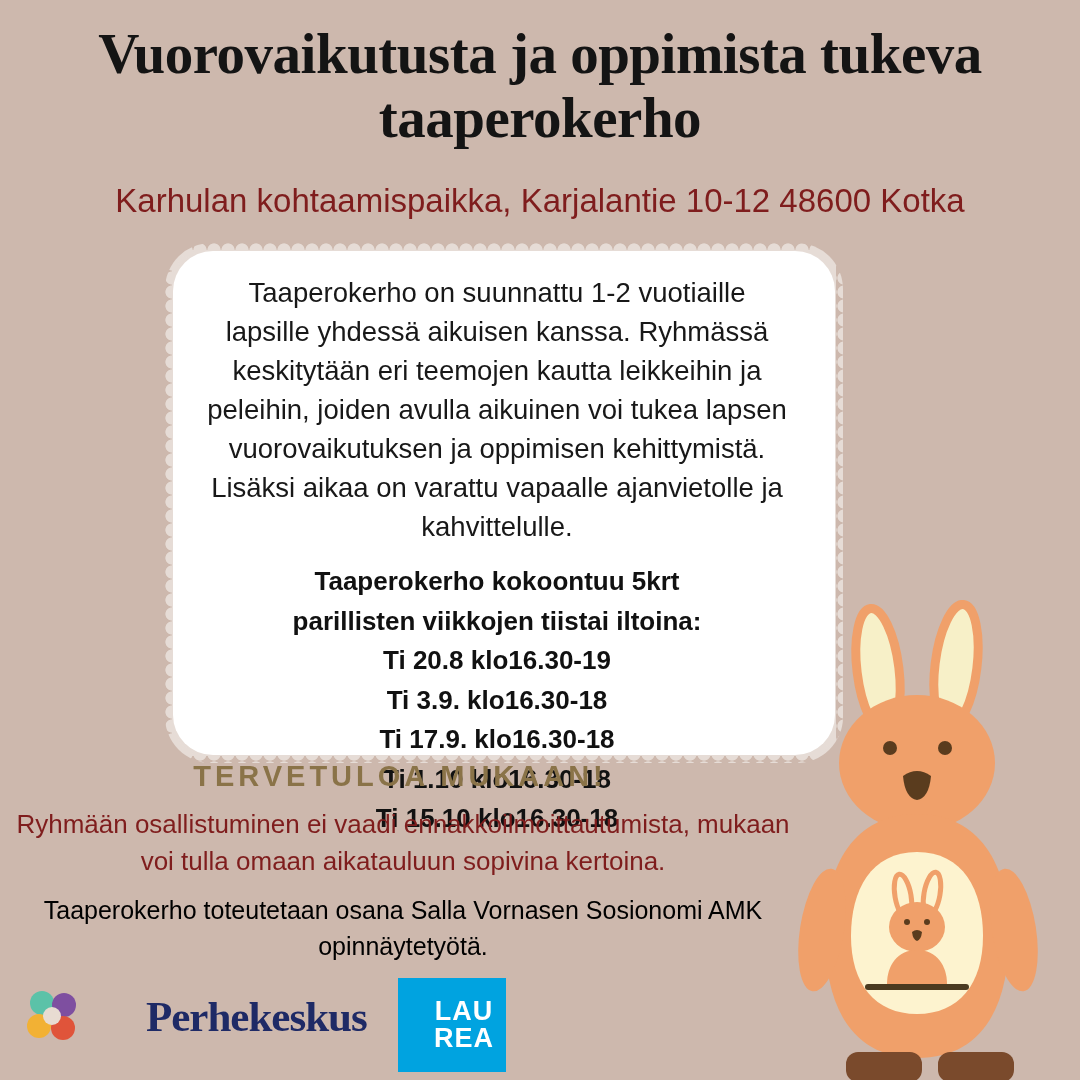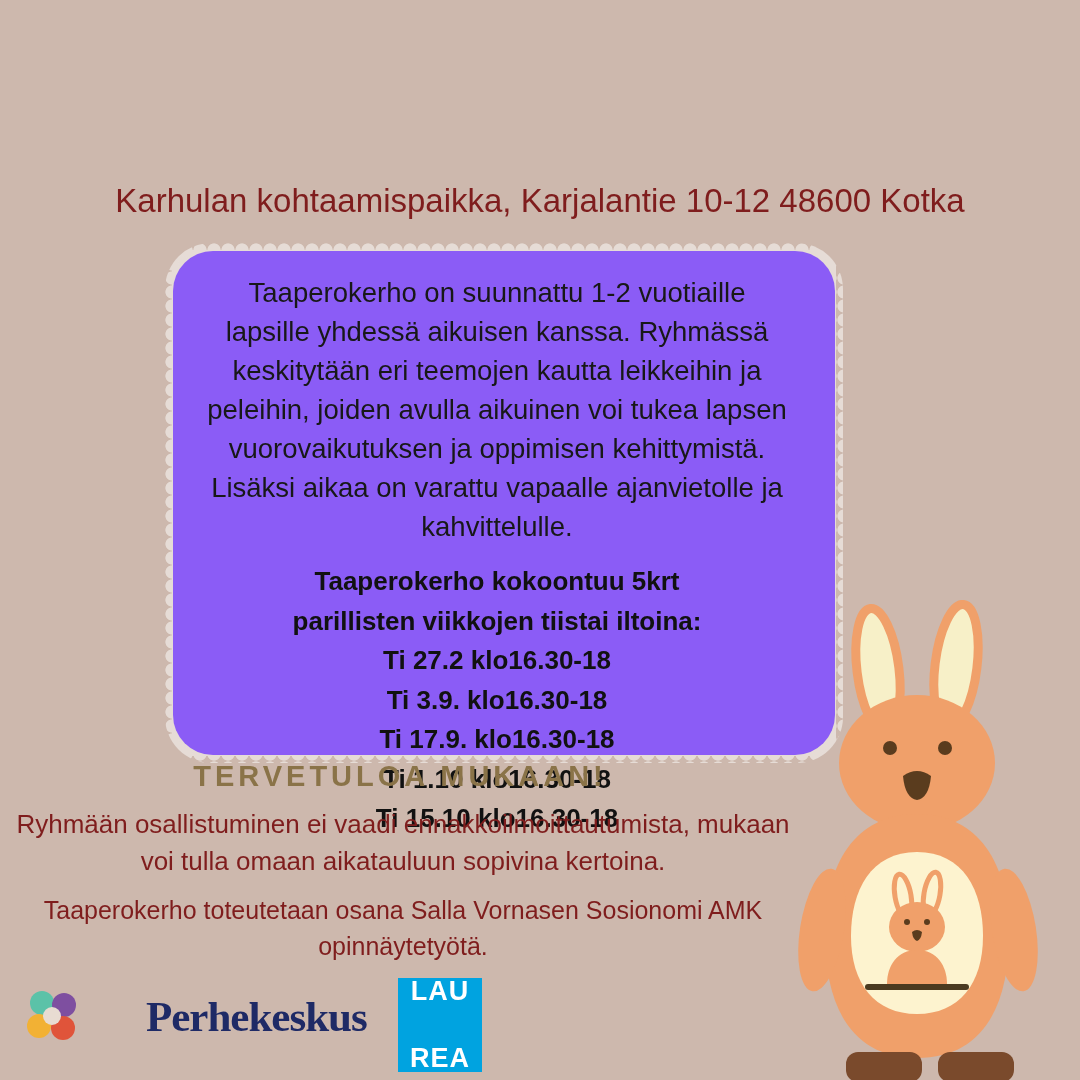--- a/index.html
+++ b/index.html
@@ -59,21 +59,21 @@
     inset: 0;
     border-radius: 46px;
     background:
       radial-gradient(circle at 7px 7px, #e6dcd6 6.2px, rgba(230,220,214,0) 7px) 0 0/14px 14px,
       linear-gradient(#e6dcd6, #e6dcd6) center/calc(100% - 14px) calc(100% - 14px) no-repeat;
   }
   .panel-inner {
     position: absolute;
     left: 8px; top: 8px; right: 8px; bottom: 8px;
     border-radius: 40px;
-    background: #8b5cf6;
+    background: #ffffff;
     padding: 22px 48px 18px 34px;
     box-sizing: border-box;
   }
   .panel-body {
     font-size: 27.5px;
     line-height: 1.42;
     color: #181818;
     text-align: center;
   }
   .panel-schedule {
@@ -108,21 +108,21 @@
     color: #7f1d1d;
   }
   .note2 {
     position: absolute;
     top: 893px;
     left: 0;
     width: 806px;
     text-align: center;
     font-size: 25px;
     line-height: 1.42;
-    color: #7f1d1d;
+    color: #000000;
   }
 
   
   .logo-perhekeskus {
     position: absolute;
     left: 22px;
     top: 985px;
     display: flex;
     align-items: center;
     gap: 14px;
@@ -139,22 +139,23 @@
   .logo-laurea {
     position: absolute;
     left: 398px;
     top: 978px;
     width: 84px;
     height: 94px;
     background: #00a3e0;
     display: flex;
     flex-direction: column;
     align-items: center;
-    justify-content: space-between;
+    justify-content: center;
     line-height: 1.0;
+    padding-left: 24px;
   }
   .logo-laurea span {
     color: #ffffff;
     font-weight: bold;
     font-size: 27px;
     letter-spacing: 1px;
   }
 
   
   .kangaroo {
@@ -163,31 +164,32 @@
     bottom: 0;
     width: 300px;
     height: 480px;
   }
 </style>
 </head>
 <body>
 
 <div class="poster">
 
+  <div class="title">Vuorovaikutusta ja oppimista tukeva taaperokerho</div>
 
   <div class="subtitle">Karhulan kohtaamispaikka, Karjalantie 10-12 48600 Kotka</div>
 
   <div class="panel-wrap">
     <div class="panel-scallop"></div>
     <div class="panel-inner">
       <div class="panel-body">Taaperokerho on suunnattu 1-2 vuotiaille lapsille yhdessä aikuisen kanssa. Ryhmässä keskitytään eri teemojen kautta leikkeihin ja peleihin, joiden avulla aikuinen voi tukea lapsen vuorovaikutuksen ja oppimisen kehittymistä. Lisäksi aikaa on varattu vapaalle ajanvietolle ja kahvittelulle.</div>
       <div class="panel-schedule">
         <div>Taaperokerho kokoontuu 5krt</div>
         <div>parillisten viikkojen tiistai iltoina:</div>
-        <div>Ti 27.2 klo16.30-18</div>
+        <div>Ti 20.8 klo16.30-19</div>
         <div>Ti  3.9. klo16.30-18</div>
         <div>Ti 17.9. klo16.30-18</div>
         <div>Ti 1.10 klo16.30-18</div>
         <div>Ti 15.10 klo16.30-18</div>
       </div>
     </div>
   </div>
 
   <div class="welcome">TERVETULOA MUKAAN!</div>
   <div class="note1">Ryhmään osallistuminen ei vaadi ennakkoilmoittautumista, mukaan voi tulla omaan aikatauluun sopivina kertoina.</div>

